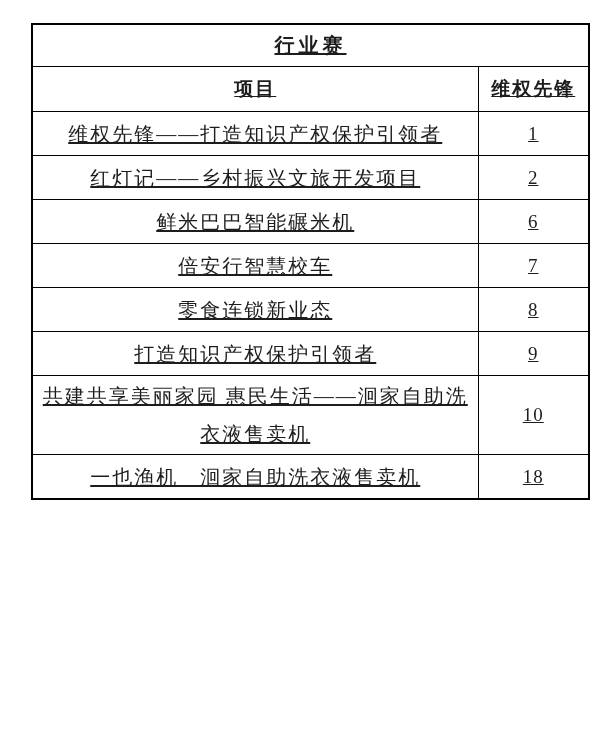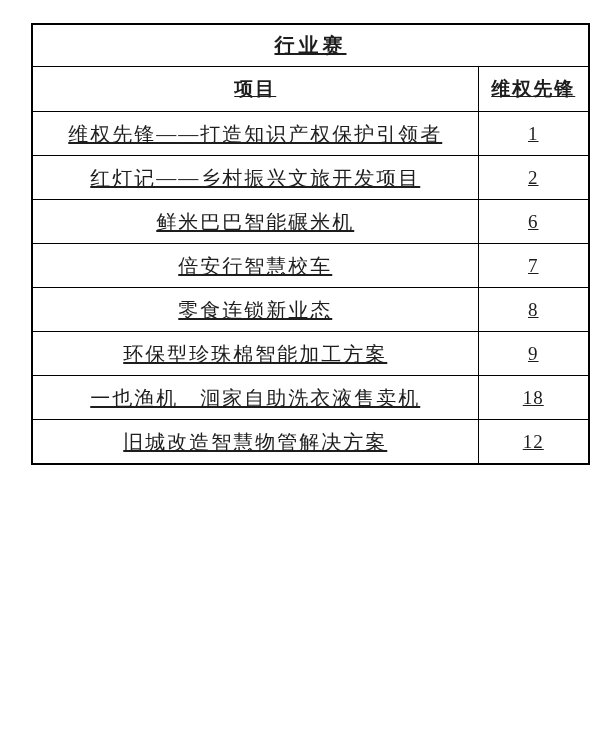--- a/index.html
+++ b/index.html
@@ -94,26 +94,26 @@
       </tr>
       <tr>
         <td class="project-cell">倍安行智慧校车</td>
         <td class="result-cell">7</td>
       </tr>
       <tr>
         <td class="project-cell">零食连锁新业态</td>
         <td class="result-cell">8</td>
       </tr>
       <tr>
-        <td class="project-cell">环保型珍珠棉智能加工方案</td>
+        <td class="project-cell">打造知识产权保护引领者</td>
         <td class="result-cell">9</td>
+      </tr>
+      <tr>
+        <td class="project-cell">共建共享美丽家园 惠民生活——洄家自助洗衣液售卖机</td>
+        <td class="result-cell">10</td>
       </tr>
       <tr>
         <td class="project-cell">一也渔机　洄家自助洗衣液售卖机</td>
         <td class="result-cell">18</td>
-      </tr>
-      <tr>
-        <td class="project-cell">旧城改造智慧物管解决方案</td>
-        <td class="result-cell">12</td>
       </tr>
     </tbody>
   </table>
 </div>
 
 </body></html>

